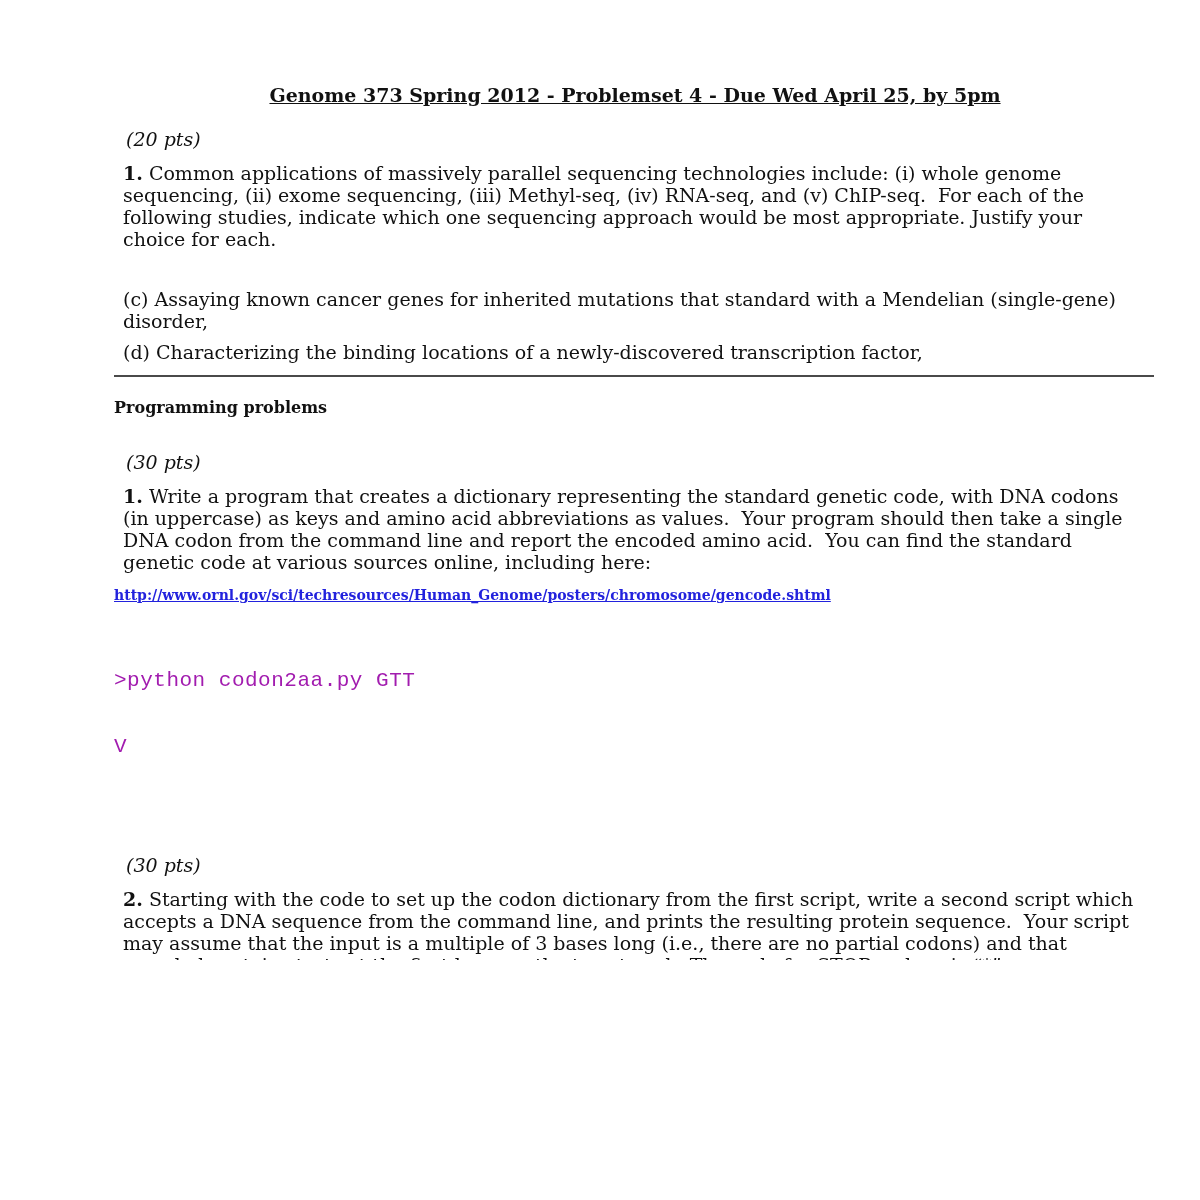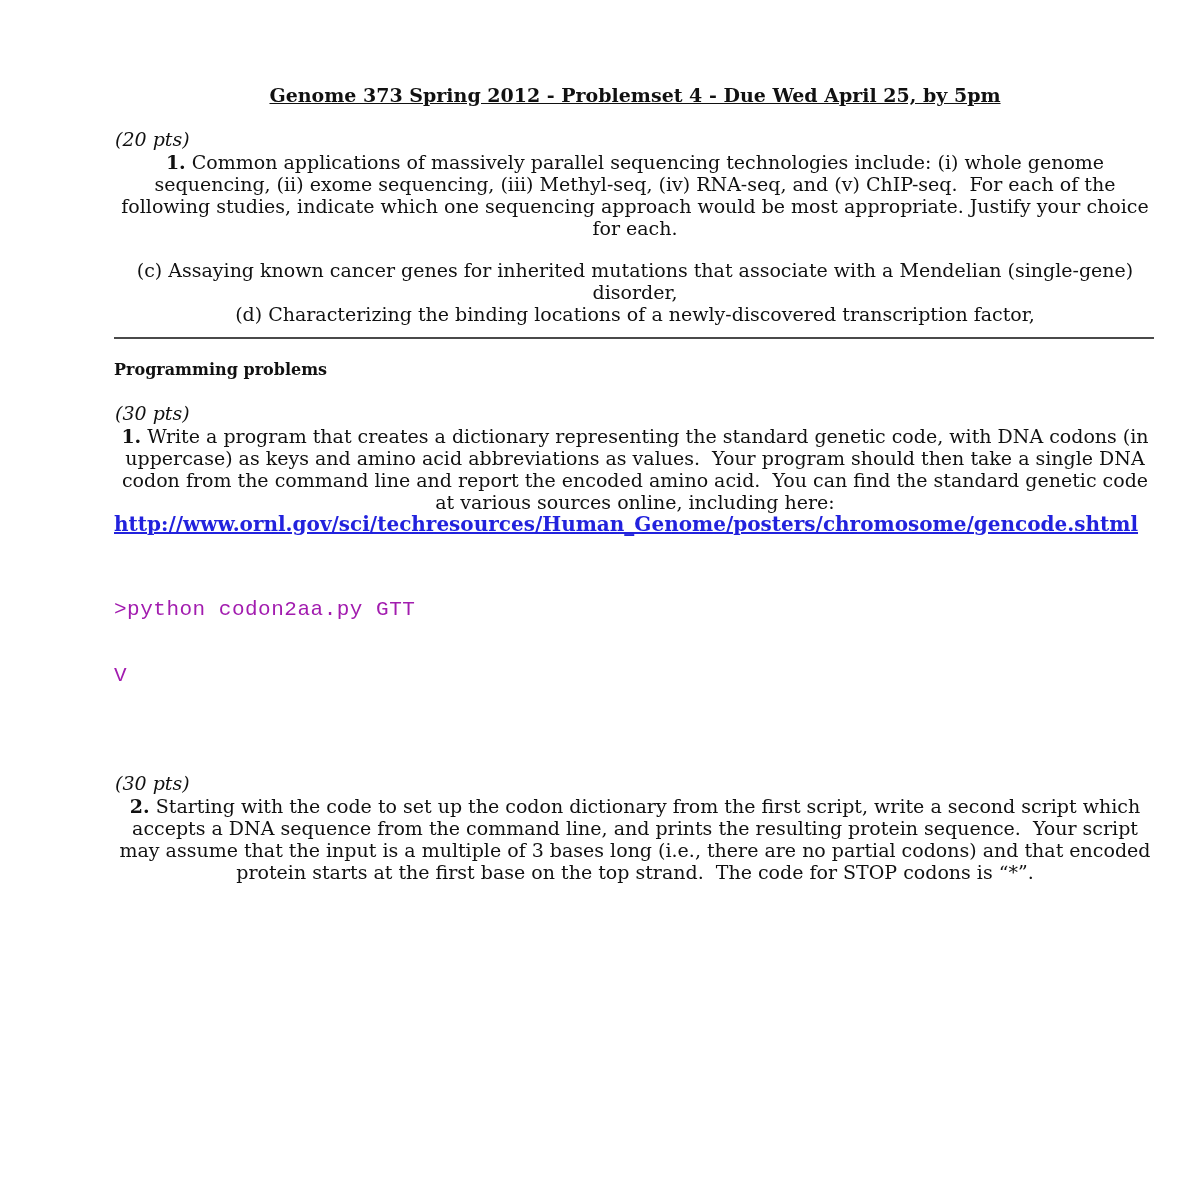--- a/index.html
+++ b/index.html
@@ -17,47 +17,46 @@
   }
   .title {
     font-size: 19px;
     font-weight: bold;
     text-decoration: underline;
     text-align: center;
     margin: 0 0 22px 0;
   }
   .pts {
     font-style: italic;
-    margin: 1px;
+    margin: 12px;
     white-space: pre-wrap;
   }
   .para {
-    margin: 0;
+    margin: 9px;
     white-space: pre-wrap;
-    text-align: center;
   }
   .num { font-weight: bold; }
   .gap  { height: 20px; }
   .gap2 { height: 40px; }
   .rule {
     border: none;
     border-top: 2px solid #4a4a4a;
     margin: 12px 2px 20px 0;
   }
   .heading {
     font-size: 16px;
     font-weight: bold;
     margin: 0;
   }
   .link {
     display: inline-block;
     color: #2222dd;
     font-weight: bold;
     text-decoration: underline;
-    font-size: 20px;
+    font-size: 14px;
     line-height: 22px;
     word-break: break-all;
   }
   .code {
     font-family: "Liberation Mono", "DejaVu Sans Mono", monospace;
     font-size: 21px;
     line-height: 22px;
     letter-spacing: 0.5px;
     color: #a21caf;
     white-space: pre-wrap;
@@ -68,21 +67,21 @@
 
 <div class="page">
 
   <h1 class="title">Genome 373 Spring 2012 - Problemset 4 - Due Wed April 25, by 5pm</h1>
 
   <p class="pts">(20 pts)</p>
   <p class="para"><span class="num">1.</span><span> Common applications of massively parallel sequencing technologies include: (i) whole genome sequencing, (ii) exome sequencing, (iii) Methyl-seq, (iv) RNA-seq, and (v) ChIP-seq.  For each of the following studies, indicate which one sequencing approach would be most appropriate. Justify your choice for each.</span></p>
 
   <div class="gap"></div>
 
-  <p class="para">(c) Assaying known cancer genes for inherited mutations that associate with a Mendelian (single-gene) disorder,</p>
+  <p class="para">(c) Assaying known cancer genes for inherited mutations that standard with a Mendelian (single-gene) disorder,</p>
   <p class="para">(d) Characterizing the binding locations of a newly-discovered transcription factor,</p>
 
   <hr class="rule">
 
   <h2 class="heading">Programming problems</h2>
 
   <div class="gap"></div>
 
   
   <p class="pts">(30 pts)</p>

